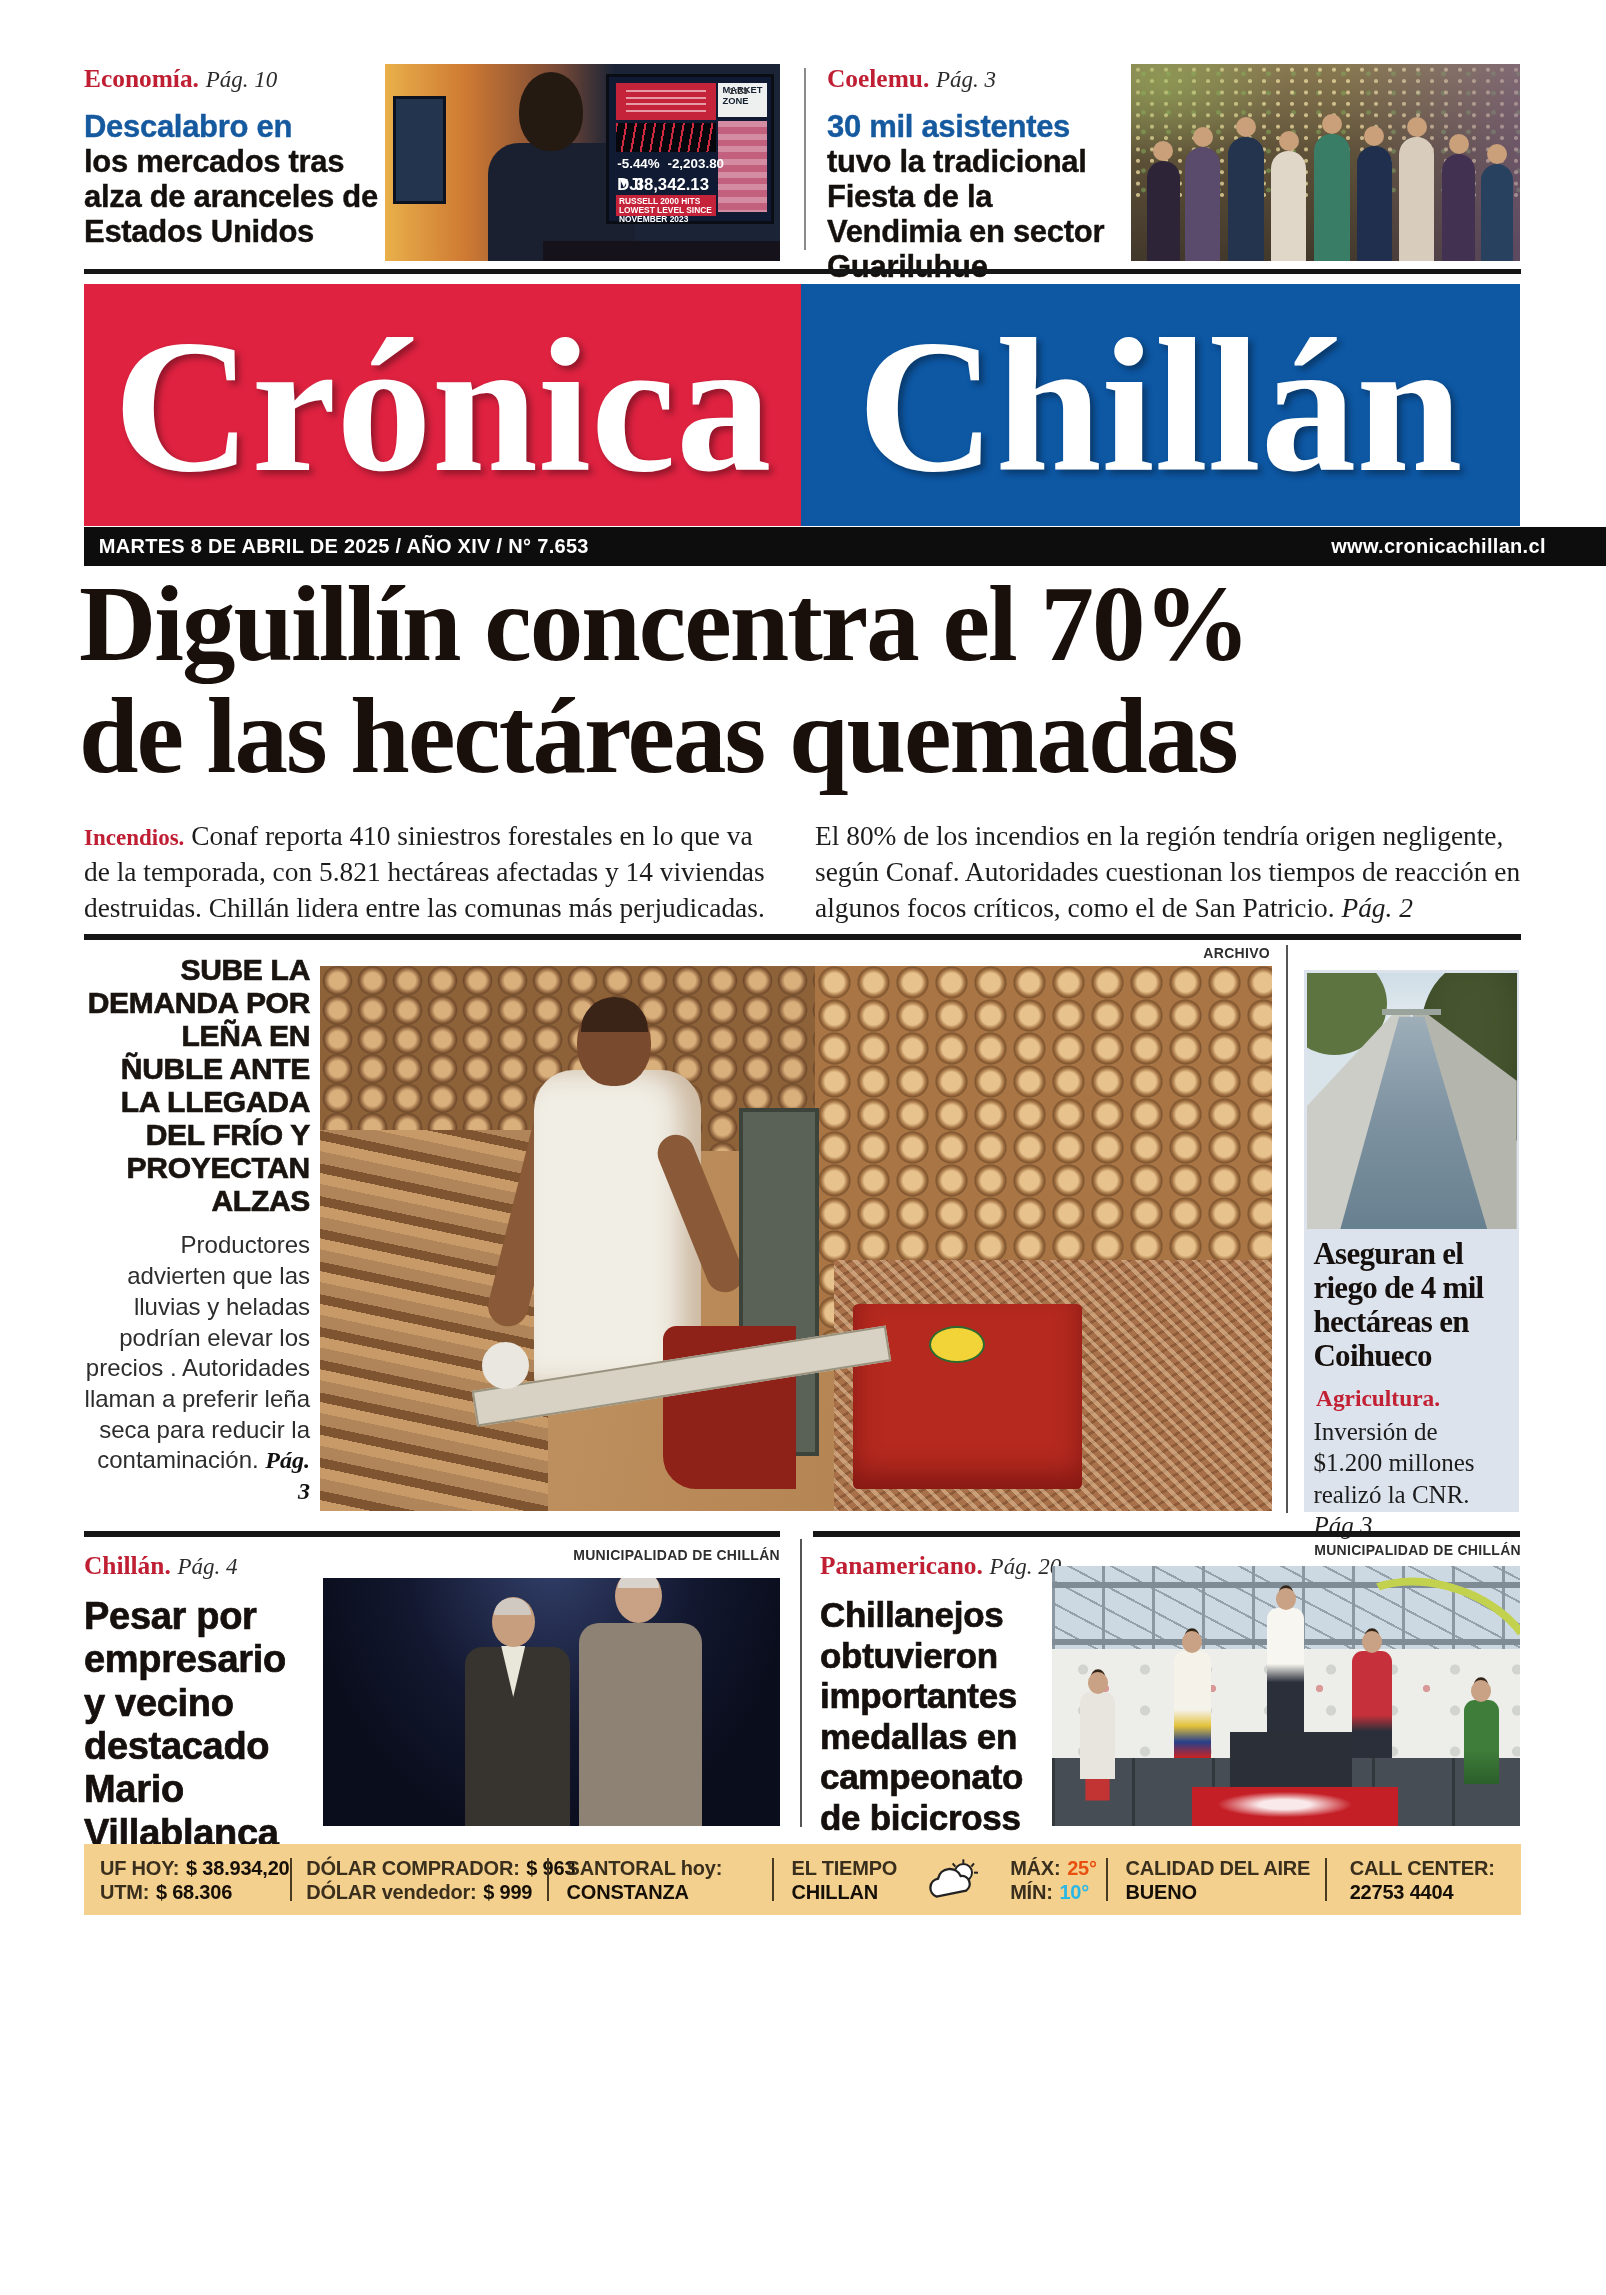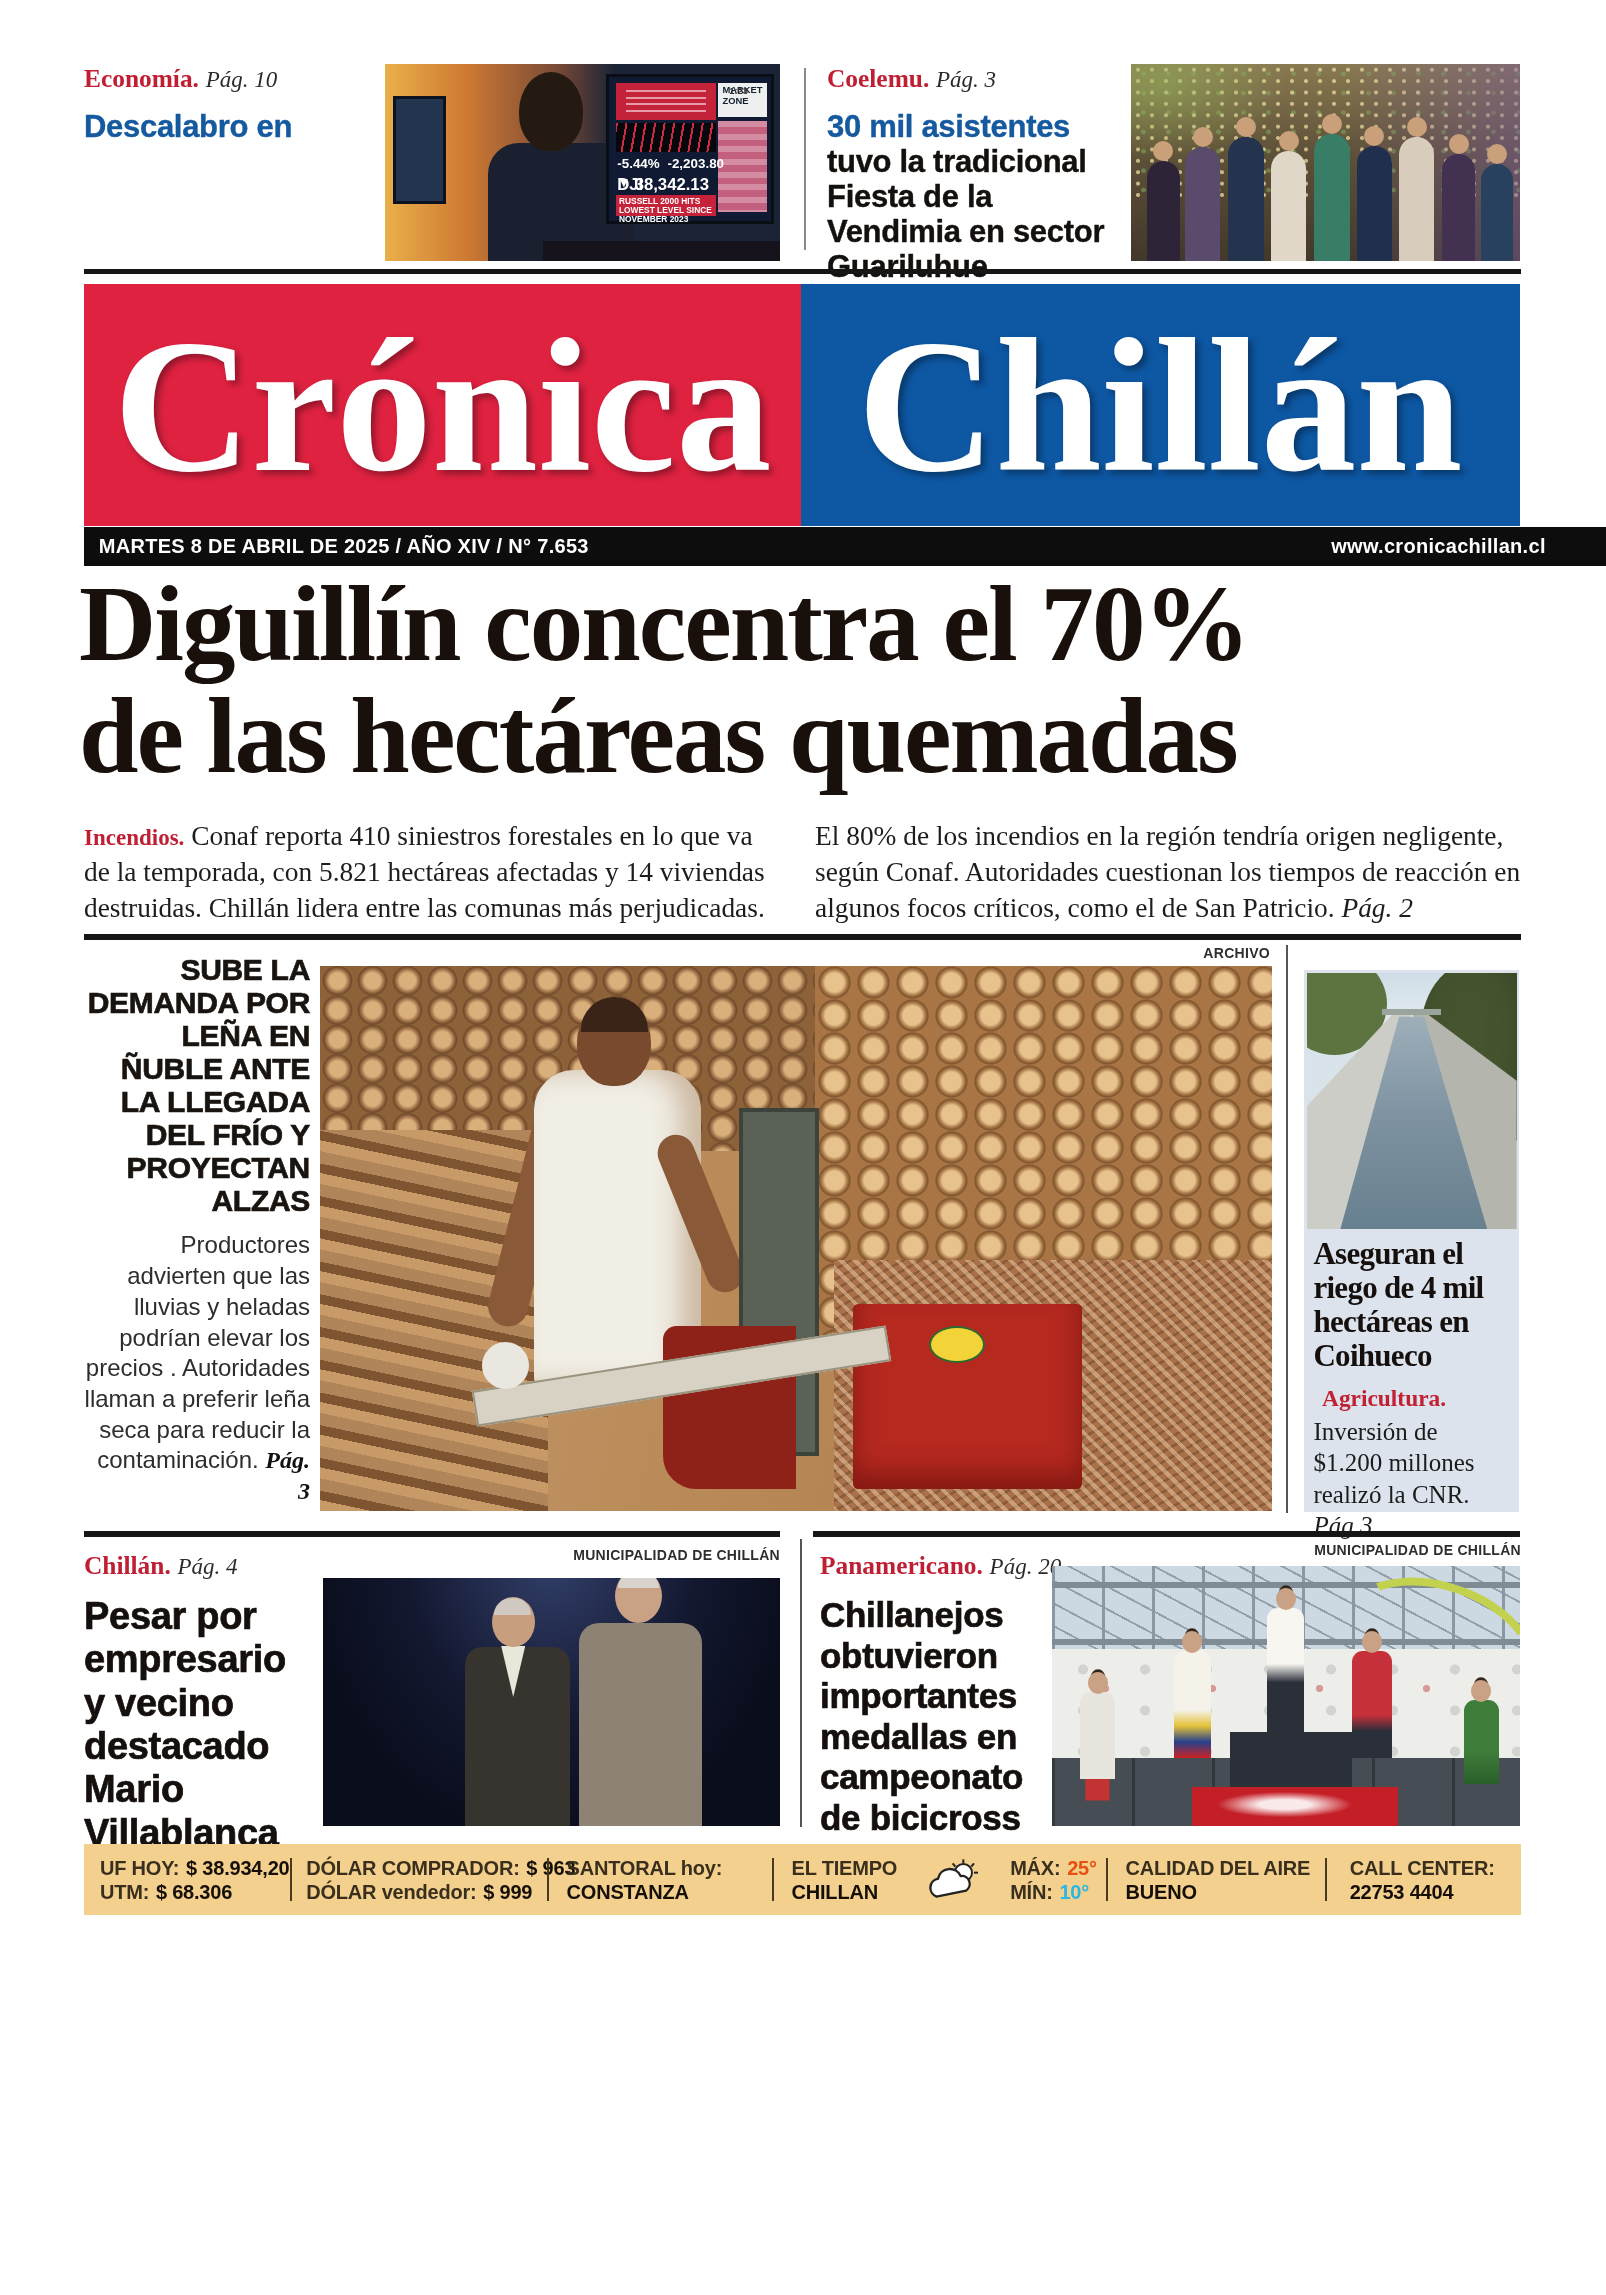--- a/index.html
+++ b/index.html
@@ -35,21 +35,21 @@
   
   .lena{left:84px;top:953px;width:226px;text-align:right;}
   .lena h3{margin:0;font-size:30px;line-height:1.1;color:#191410;letter-spacing:-0.3px;
            -webkit-text-stroke:0.7px #191410;}
   .lena p{margin:13.4px 0 0;font-size:24px;line-height:1.28;color:#2d2d2d;}
   .lena .pref{font-weight:bold;color:#111;}
   
   .riego{left:1304px;top:970px;width:215px;height:542px;background:#dce3ed;box-sizing:border-box;}
   .riego h3{margin:10.7px 9.4px 0;font-family:"Liberation Serif",serif;font-size:31px;line-height:1.1;
             color:#15100d;letter-spacing:-0.7px;}
-  .agk{margin:12px 18px 0;font-family:"Liberation Serif",serif;font-weight:bold;color:#c22033;font-size:23.4px;}
+  .agk{margin:12px 12px 0;font-family:"Liberation Serif",serif;font-weight:bold;color:#c22033;font-size:23.4px;}
   .riego p{margin:4px 9.4px 0;font-family:"Liberation Serif",serif;font-size:25px;line-height:1.25;color:#1c1c1c;}
   
   .bhead{margin:0;font-weight:bold;color:#15100d;letter-spacing:-0.3px;}
   .bhead1{font-size:38px;line-height:1.14;-webkit-text-stroke:0.7px #15100d;}
   .bhead2{font-size:35px;line-height:1.16;-webkit-text-stroke:0.7px #15100d;}
   
   .strip{left:84px;top:1844px;width:1437px;height:71px;background:#f4d08e;display:flex;align-items:center;
          padding:0 16px;box-sizing:border-box;}
   .fseg{display:flex;flex-direction:column;justify-content:center;gap:4px;}
   .frow{white-space:nowrap;font-size:20px;line-height:1;}
@@ -170,21 +170,21 @@
 </head>
 <body>
 
 <div class="page">
 
   <div class="abs" style="left:84px;top:66px;width:294px;">
     <div class="kicker">
       <span class="kred">Economía.</span><span class="kpage">Pág. 10</span>
     </div>
     <h2 class="thead" style="margin-top:17.4px;">
-      <span class="blue">Descalabro en</span>
+      <span class="blue">Descalabro en</span><span>los mercados tras alza de aranceles de Estados Unidos</span>
     </h2>
   </div>
 
   <div class="abs photo p-econ">
     <div class="warm"></div>
     <div class="monl"></div>
     <div class="torso"></div>
     <div class="head"></div>
     <div class="screen">
       <div class="btop"></div>

